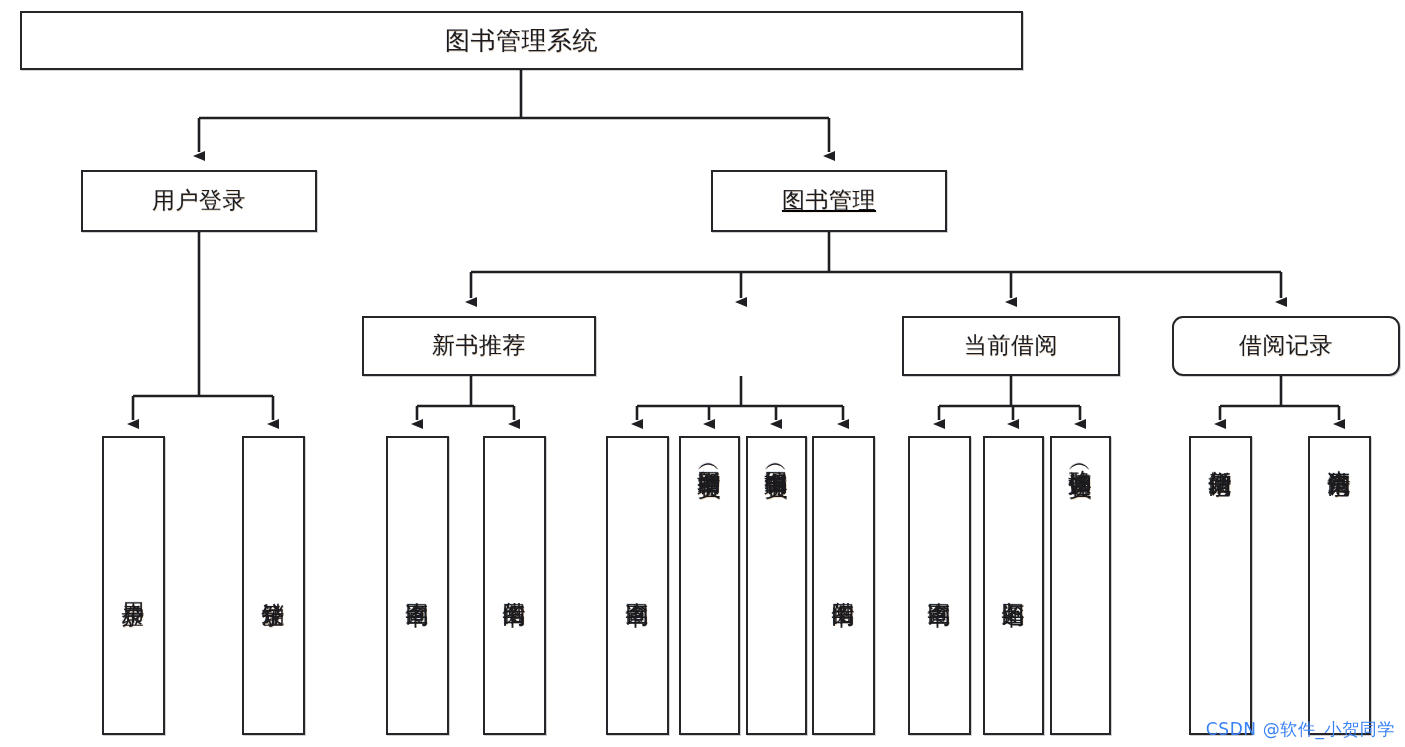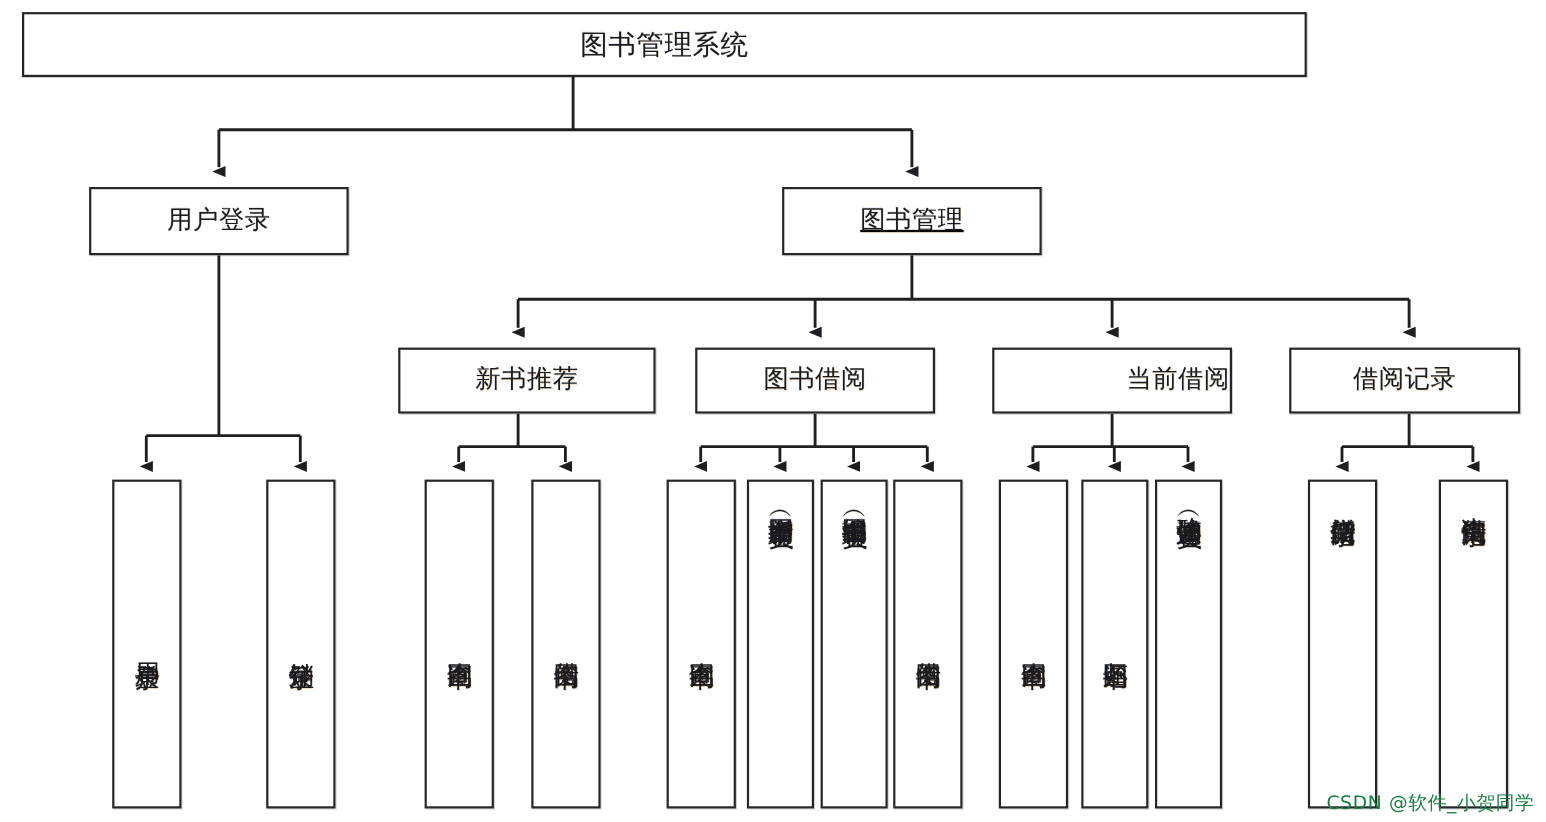--- a/index.html
+++ b/index.html
@@ -58,21 +58,21 @@
   }
   .node.leaf.centered {
     align-items: center;
     padding-top: 0;
   }
   #watermark {
     position: absolute;
     right: 10px;
     bottom: 6px;
     font-size: 17px;
-    color: #15803d;
+    color: #3b82f6;
     letter-spacing: 0.6px;
     white-space: nowrap;
     user-select: none;
   }
 </style>
 </head>
 <body>
 
 <div id="diagram-root">
 
@@ -120,41 +120,38 @@
       <path d="M1013,406 L1013,420" marker-end="url(#arrow)"></path>
       <path d="M1080,406 L1080,420" marker-end="url(#arrow)"></path>
 
       <path d="M1281,376 L1281,406"></path>
       <path d="M1220,406 L1339,406"></path>
       <path d="M1220,406 L1220,420" marker-end="url(#arrow)"></path>
       <path d="M1339,406 L1339,420" marker-end="url(#arrow)"></path>
     </g>
   </svg>
 
-  <div class="node" id="node-root" style="left: 20px; top: 11px; width: 1168px; height: 59px; align-items: center;">
+  <div class="node" id="node-root" style="left: 20px; top: 11px; width: 1003px; height: 59px; align-items: center;">
     <span class="node-label" style="font-size: 25px;">图书管理系统</span>
   </div>
 
   <div class="node" id="node-l1-0" style="left: 81px; top: 170px; width: 236px; height: 62px;">
     <span class="node-label">用户登录</span>
   </div>
   <div class="node" id="node-l1-1" style="left: 711px; top: 170px; width: 236px; height: 62px; text-decoration: underline;">
     <span class="node-label">图书管理</span>
   </div>
 
   <div class="node" id="node-l2-0" style="left: 362px; top: 316px; width: 234px; height: 60px;">
     <span class="node-label">新书推荐</span>
   </div>
-  <div class="node" id="node-l2-1" style="left: 632px; top: 316px; width: 218px; height: 60px;">
-    <span class="node-label">图书借阅</span>
-  </div>
-  <div class="node" id="node-l2-2" style="left: 902px; top: 316px; width: 218px; height: 60px; justify-content: flex-end;">
+  <div class="node" id="node-l2-2" style="left: 902px; top: 316px; width: 218px; height: 60px;">
     <span class="node-label">当前借阅</span>
   </div>
-  <div class="node" id="node-l2-3" style="left: 1172px; top: 316px; width: 210px; height: 60px;">
+  <div class="node" id="node-l2-3" style="left: 1172px; top: 316px; width: 228px; height: 60px; border-radius: 11px;">
     <span class="node-label">借阅记录</span>
   </div>
 
   <div class="node leaf centered" id="node-leaf-0" style="left: 102px; top: 436px; width: 63px; height: 299px;">
     <span class="node-label">用户登录</span>
   </div>
   <div class="node leaf centered" id="node-leaf-1" style="left: 242px; top: 436px; width: 63px; height: 299px;">
     <span class="node-label">注销登录</span>
   </div>
   <div class="node leaf centered" id="node-leaf-2" style="left: 386px; top: 436px; width: 63px; height: 299px;">

